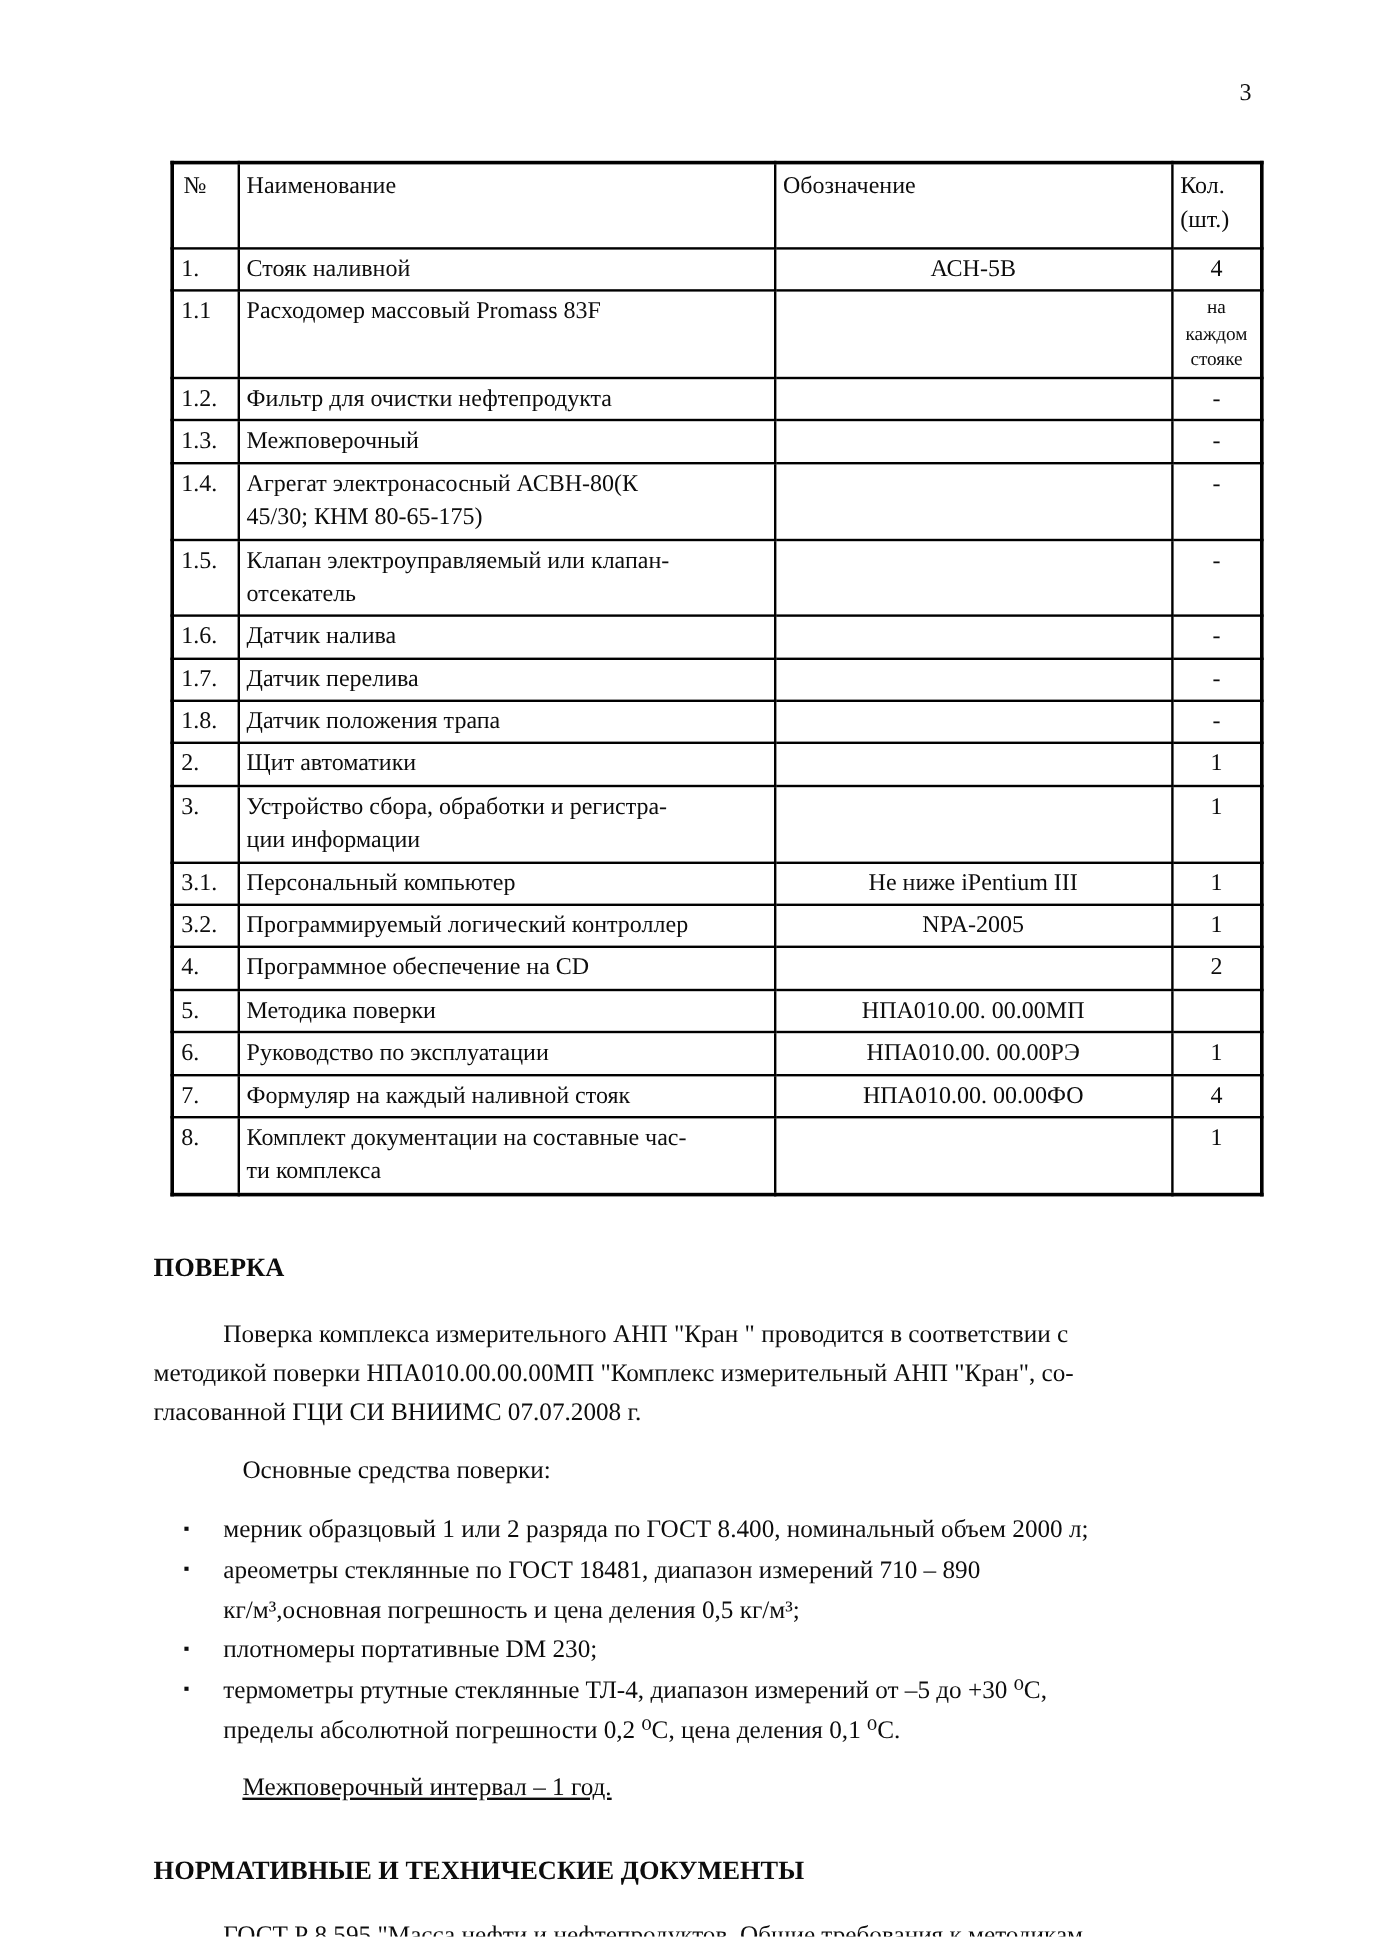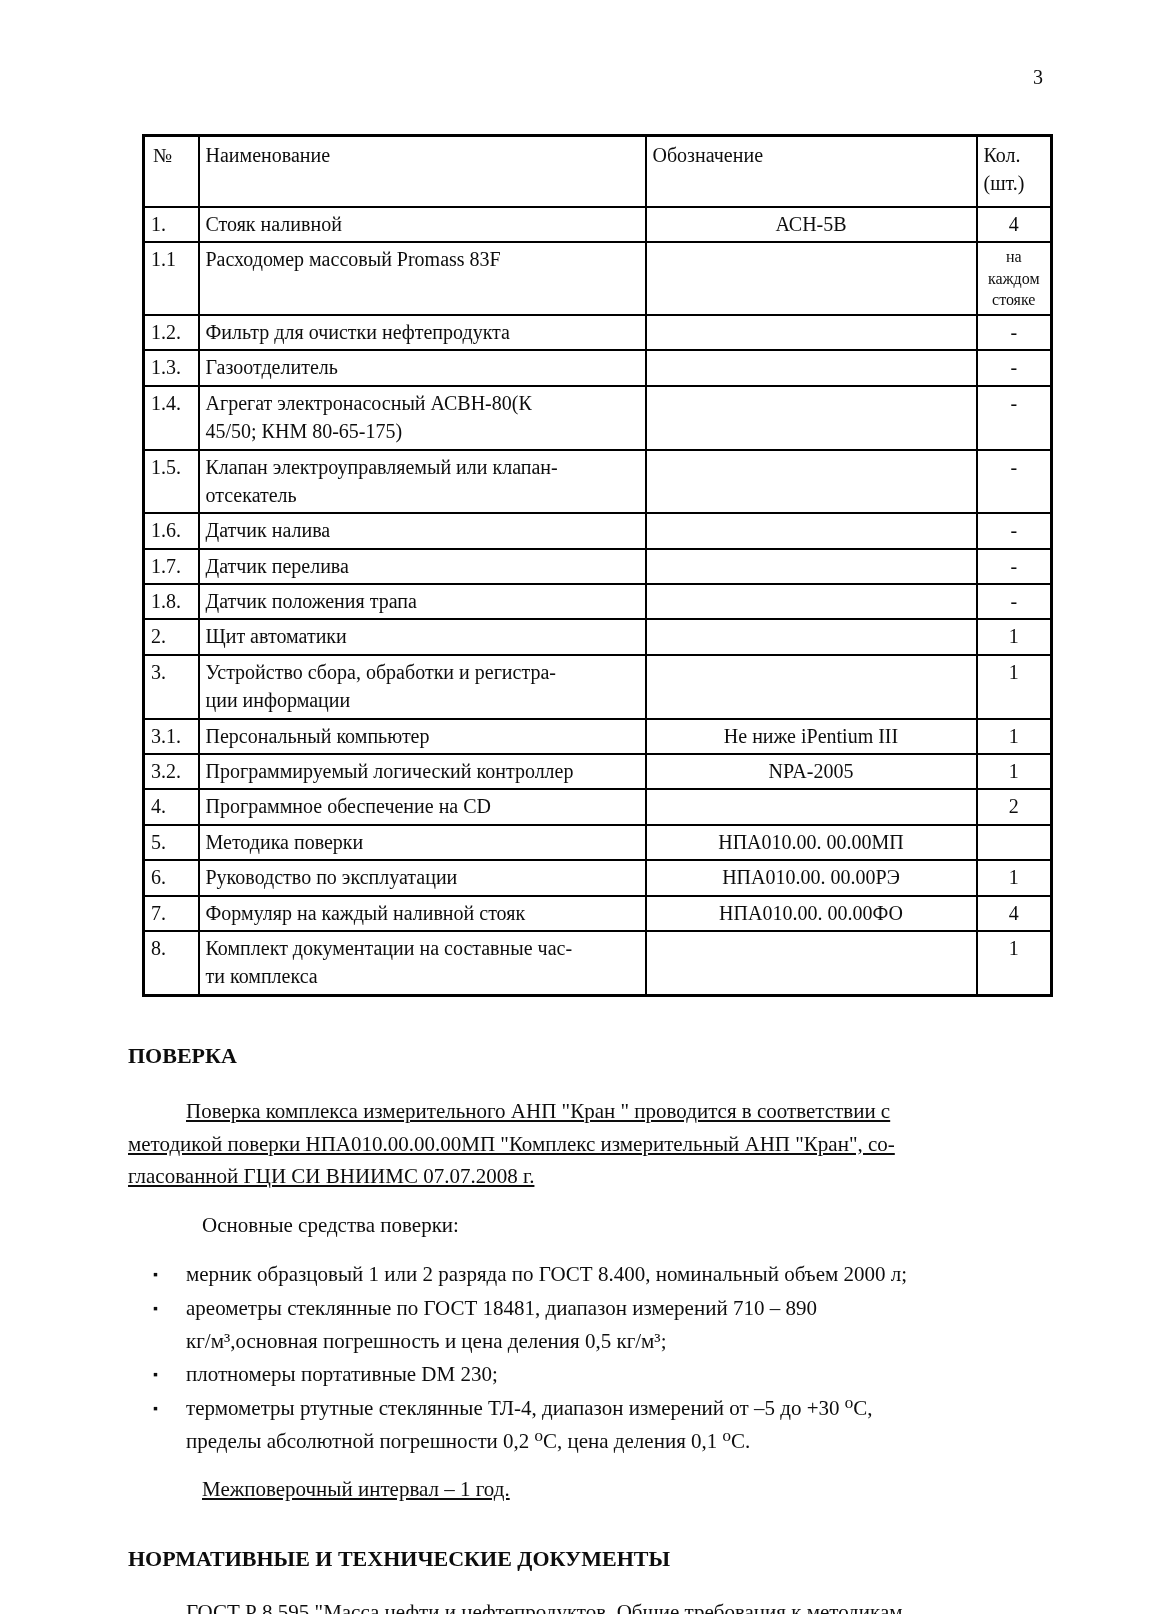--- a/index.html
+++ b/index.html
@@ -53,21 +53,20 @@
   td.c-qty { text-align: center; }
   td.c-qty.small { font-size: 16px; line-height: 1.35; padding: 3px 2px; }
   h2.sec { text-align: left; font-size: 22px; font-weight: bold; margin: 46px 0 26px; }
   h2.sec.norm { margin: 40px 0 24px; }
   .para {
     font-size: 21px;
     line-height: 1.56;
     margin: 0;
     text-align: justify;
     white-space: pre-line;
-    text-decoration: underline;
   }
   .indent { text-indent: 58px; }
   .means { margin: 16px; padding-left: 58px; font-size: 21px; line-height: 1.56; }
   .bullet { display: flex; font-size: 21px; line-height: 1.56; }
   .bullet .marker { flex: none; width: 33px; padding-left: 25px; font-size: 14px; line-height: 2.45; }
   .bullet .btext { flex: 1; text-align: justify; white-space: pre-line; }
   .interval { margin: 16px; padding-left: 58px; font-size: 21px; line-height: 1.56; text-decoration: underline; }
 </style>
 </head>
 <body>
@@ -108,28 +107,28 @@
 стояке</td>
         </tr>
         <tr>
           <td class="c-num">1.2.</td>
           <td class="c-name">Фильтр для очистки нефтепродукта</td>
           <td class="c-desig"></td>
           <td class="c-qty">-</td>
         </tr>
         <tr>
           <td class="c-num">1.3.</td>
-          <td class="c-name">Газоотделитель</td>
+          <td class="c-name">Межповерочный</td>
           <td class="c-desig"></td>
           <td class="c-qty">-</td>
         </tr>
         <tr>
           <td class="c-num">1.4.</td>
           <td class="c-name">Агрегат электронасосный АСВН-80(К
-45/50; КНМ 80-65-175)</td>
+45/30; КНМ 80-65-175)</td>
           <td class="c-desig"></td>
           <td class="c-qty">-</td>
         </tr>
         <tr>
           <td class="c-num">1.5.</td>
           <td class="c-name">Клапан электроуправляемый или клапан-
 отсекатель</td>
           <td class="c-desig"></td>
           <td class="c-qty">-</td>
         </tr>

